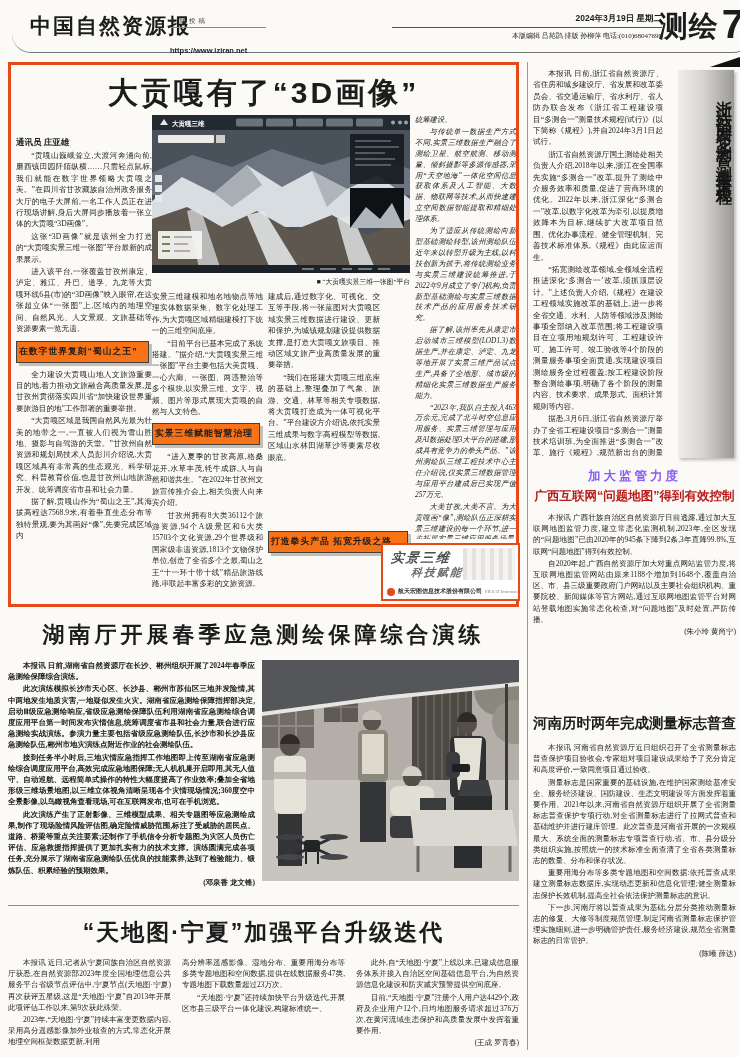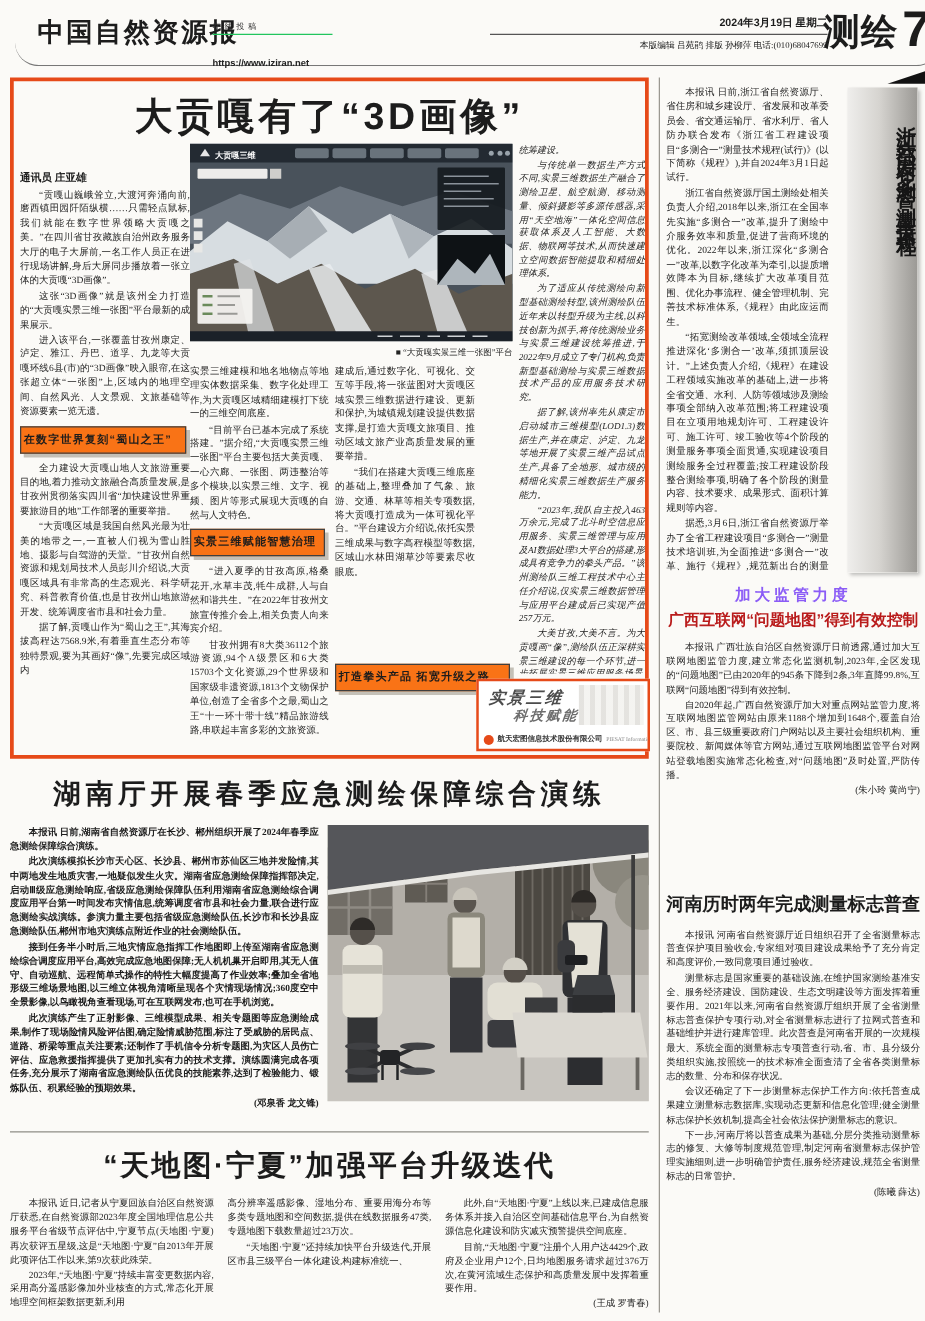--- a/index.html
+++ b/index.html
@@ -220,21 +220,21 @@
       <p>自2020年起,广西自然资源厅加大对重点网站监管力度,将互联网地图监管网站由原来1188个增加到1648个,覆盖自治区、市、县三级重要政府门户网站以及主要社会组织机构、重要院校、新闻媒体等官方网站,通过互联网地图监管平台对网站登载地图实施常态化检查,对“问题地图”及时处置,严防传播。</p>
       <p class="byline">(朱小玲 黄尚宁)</p>
     </div>
   </div>
 
   <div class="he">
     <div class="he-headline">河南历时两年完成测量标志普查</div>
     <div class="he-body bodytext">
       <p>本报讯 河南省自然资源厅近日组织召开了全省测量标志普查保护项目验收会,专家组对项目建设成果给予了充分肯定和高度评价,一致同意项目通过验收。</p>
       <p>测量标志是国家重要的基础设施,在维护国家测绘基准安全、服务经济建设、国防建设、生态文明建设等方面发挥着重要作用。2021年以来,河南省自然资源厅组织开展了全省测量标志普查保护专项行动,对全省测量标志进行了拉网式普查和基础维护并进行建库管理。此次普查是河南省开展的一次规模最大、系统全面的测量标志专项普查行动,省、市、县分级分类组织实施,按照统一的技术标准全面查清了全省各类测量标志的数量、分布和保存状况。</p>
-      <p>会议还确定了下一步测量标志保护工作方向:依托普查成果建立测量标志数据库,实现动态更新和信息化管理;健全测量标志保护长效机制,提高全社会依法保护测量标志的意识。</p>
+      <p>重要用海分布等多类专题地图和空间数据:依托普查成果建立测量标志数据库,实现动态更新和信息化管理;健全测量标志保护长效机制,提高全社会依法保护测量标志的意识。</p>
       <p>下一步,河南厅将以普查成果为基础,分层分类推动测量标志的修复、大修等制度规范管理,制定河南省测量标志保护管理实施细则,进一步明确管护责任,服务经济建设,规范全省测量标志的日常管护。</p>
       <p class="byline">(陈曦 薛达)</p>
     </div>
   </div>
 
   <div class="hu">
     <div class="hu-headline">湖南厅开展春季应急测绘保障综合演练</div>
     <div class="hu-flex">
       <div class="hu-text bodytext">
         <p>本报讯 日前,湖南省自然资源厅在长沙、郴州组织开展了2024年春季应急测绘保障综合演练。</p>

